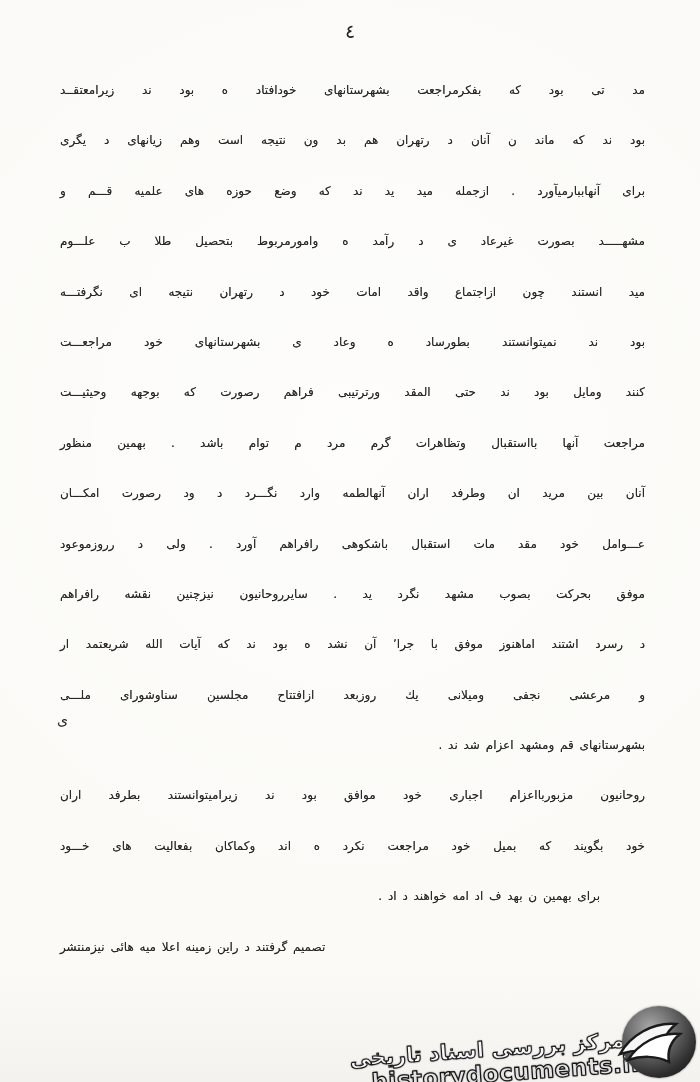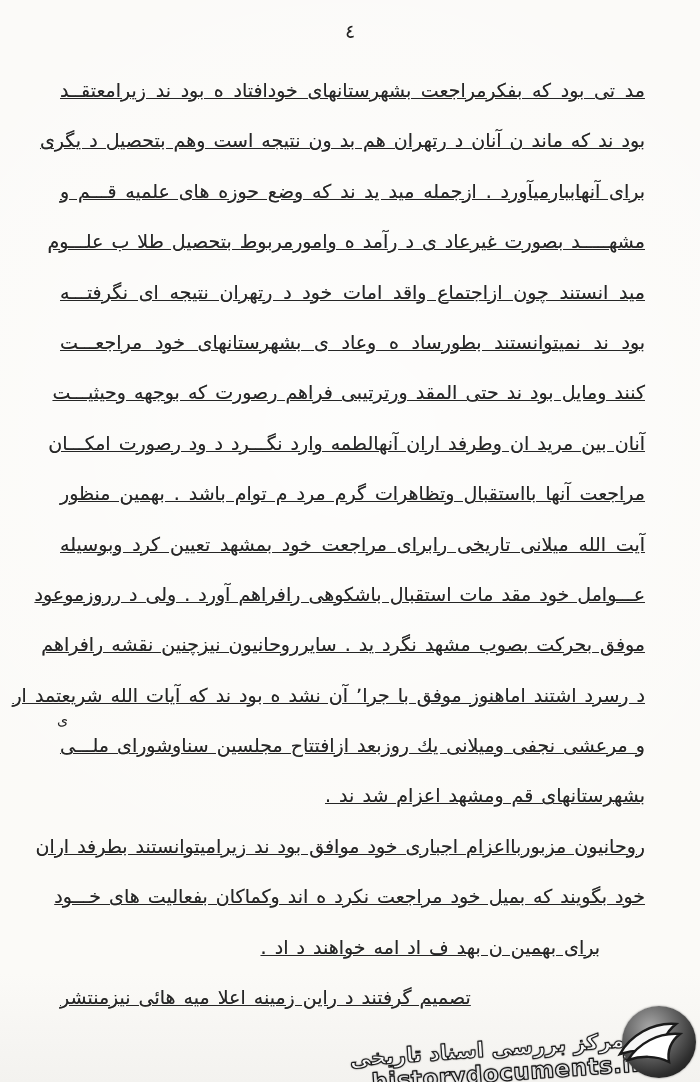--- a/index.html
+++ b/index.html
@@ -18,28 +18,27 @@
     position:absolute;top:20px;left:0;right:0;
     text-align:center;font-size:19px;color:#222;
   }
   .text-block{
     position:absolute;top:65px;left:60px;right:55px;
     direction:rtl;
     color:#262626;
   }
   .line{
     height:50.4px;line-height:50.4px;
-    font-size:19px;
+    font-size:12px;
     white-space:nowrap;
     overflow:visible;
     text-align:justify;
     text-align-last:justify;
     word-spacing:2px;
     text-shadow:0 0 .4px rgba(40,40,40,.55);
-    text-decoration:underline;
   }
   .line.start{text-align:left;text-align-last:right;}
   .line.endflush{text-align:center;text-align-last:left;}
   .superscript-insert{
     position:absolute;top:712px;left:57px;
     font-size:14px;color:#262626;direction:rtl;
   }
   
   .watermark{position:absolute;right:0;bottom:0;width:290px;height:86px;}
   .wm-logo{
@@ -69,29 +68,28 @@
 </style>
 </head>
 <body>
 
 <div class="scan-page">
 
   <div class="page-number">٤</div>
 
   <div class="text-block">
       <div class="line full">مد تی بود که بفکرمراجعت بشهرستانهای خودافتاد ه بود ند زیرامعتقــد</div>
-      <div class="line full">بود ند که ماند ن آنان د رتهران هم بد ون نتیجه است وهم بتحصیل د یگری</div>
+      <div class="line full">بود ند که ماند ن آنان د رتهران هم بد ون نتیجه است وهم زیانهای د یگری</div>
       <div class="line full">برای آنهاببارمیآورد . ازجمله مید ید ند که وضع حوزه های علمیه قـــم و</div>
       <div class="line full">مشهـــــد بصورت غیرعاد ی د رآمد ه وامورمربوط بتحصیل طلا ب علـــوم</div>
       <div class="line full">مید انستند چون ازاجتماع واقد امات خود د رتهران نتیجه ای نگرفتـــه</div>
       <div class="line full">بود ند نمیتوانستند بطورساد ه وعاد ی بشهرستانهای خود مراجعـــت</div>
       <div class="line full">کنند ومایل بود ند حتی المقد ورترتیبی فراهم رصورت که بوجهه وحیثیـــت</div>
+      <div class="line full">مراجعت آنها بااستقبال وتظاهرات گرم مرد م توام باشد . بهمین منظور</div>
       <div class="line full">آنان بین مرید ان وطرفد اران آنهالطمه وارد نگـــرد د ود رصورت امکـــان</div>
-      <div class="line full">مراجعت آنها بااستقبال وتظاهرات گرم مرد م توام باشد . بهمین منظور</div>
-      <div class="line full">آیت الله میلانی تاریخی رابرای مراجعت خود بمشهد تعیین کرد وبوسیله</div>
       <div class="line full">عـــوامل خود مقد مات استقبال باشکوهی رافراهم آورد . ولی د رروزموعود</div>
       <div class="line full">موفق بحرکت بصوب مشهد نگرد ید . سایرروحانیون نیزچنین نقشه رافراهم</div>
       <div class="line full">د رسرد اشتند اماهنوز موفق با جرا٬ آن نشد ه بود ند که آیات الله شریعتمد ار</div>
       <div class="line full">و مرعشی نجفی ومیلانی یك روزبعد ازافتتاح مجلسین سناوشورای ملـــی</div>
       <div class="line start">بشهرستانهای قم ومشهد اعزام شد ند .</div>
       <div class="line full">روحانیون مزبوربااعزام اجباری خود موافق بود ند زیرامیتوانستند بطرفد اران</div>
       <div class="line full">خود بگویند که بمیل خود مراجعت نکرد ه اند وکماکان بفعالیت های خـــود</div>
       <div class="line start" style="padding-right: 45px;">برای بهمین ن بهد ف اد امه خواهند د اد .</div>
       <div class="line endflush">تصمیم گرفتند د راین زمینه اعلا میه هائی نیزمنتشر</div>
     </div>

